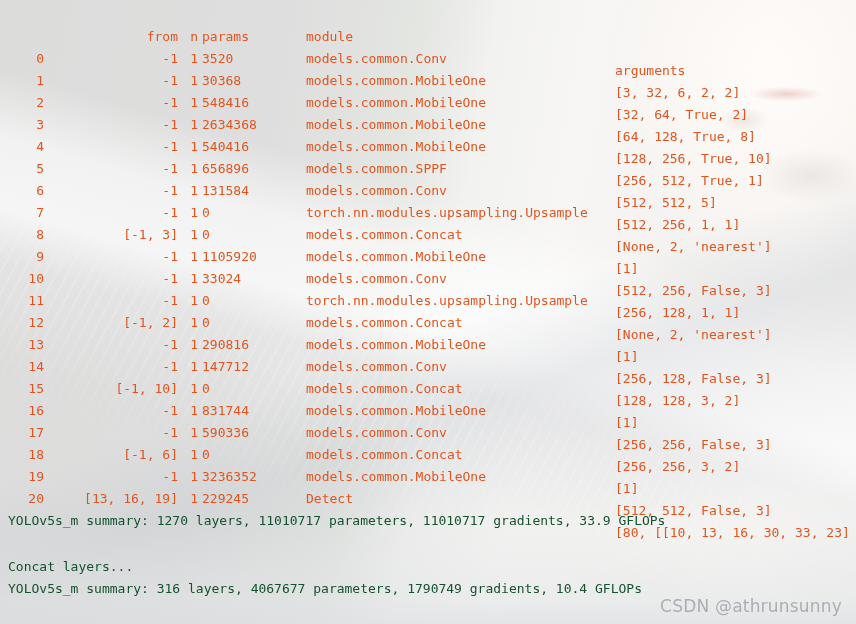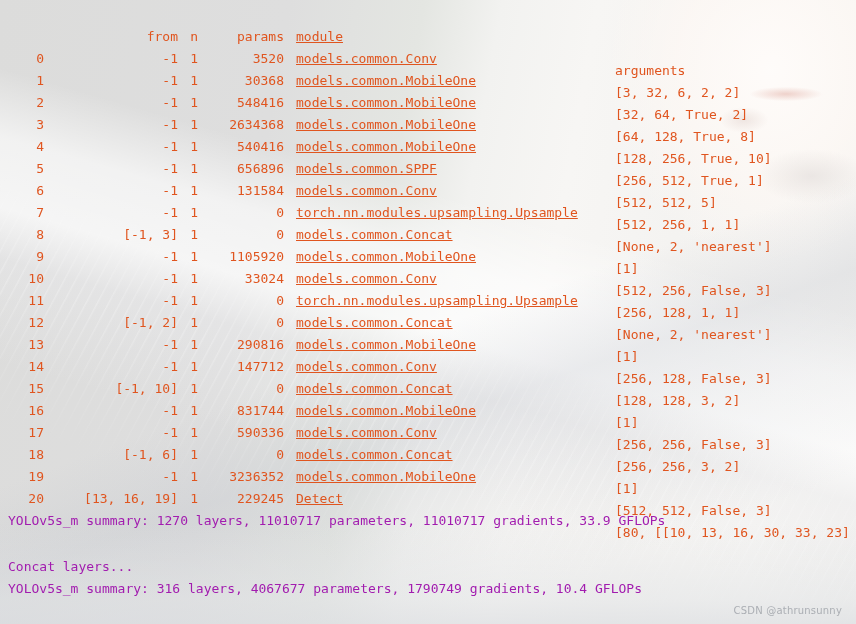--- a/index.html
+++ b/index.html
@@ -119,39 +119,39 @@
 
   .cell {
     position: absolute;
     top: 0;
     white-space: pre;
     color: #e0551f;
   }
   .c-idx    { left: 0px;   width: 44px; text-align: right; }
   .c-from   { left: 52px;  width: 126px; text-align: right; }
   .c-n      { left: 182px; width: 16px; text-align: right; }
-  .c-params { left: 202px; width: 82px; text-align: right; }
-  .c-module { left: 296px; text-align: center; text-decoration: underline; }
+  .c-params { left: 202px; width: 82px; }
+  .c-module { left: 306px; text-align: center; }
   .c-args   { left: 615px; text-align: left; margin-top: 34px; }
 
   .summary-line {
     position: absolute;
     left: 8px;
     white-space: pre;
-    color: #a21caf;
+    color: #14532d;
     font-size: 13px;
     line-height: 22px;
   }
 
   .watermark {
     position: absolute;
     right: 14px;
     bottom: 8px;
     font-family: "DejaVu Sans", "Liberation Sans", sans-serif;
-    font-size: 10px;
+    font-size: 17px;
     color: rgba(120,126,134,0.55);
     letter-spacing: 0.2px;
     white-space: pre;
     margin-top: 36px;
   }
 </style>
 </head>
 <body>
 
 <div id="screen">

